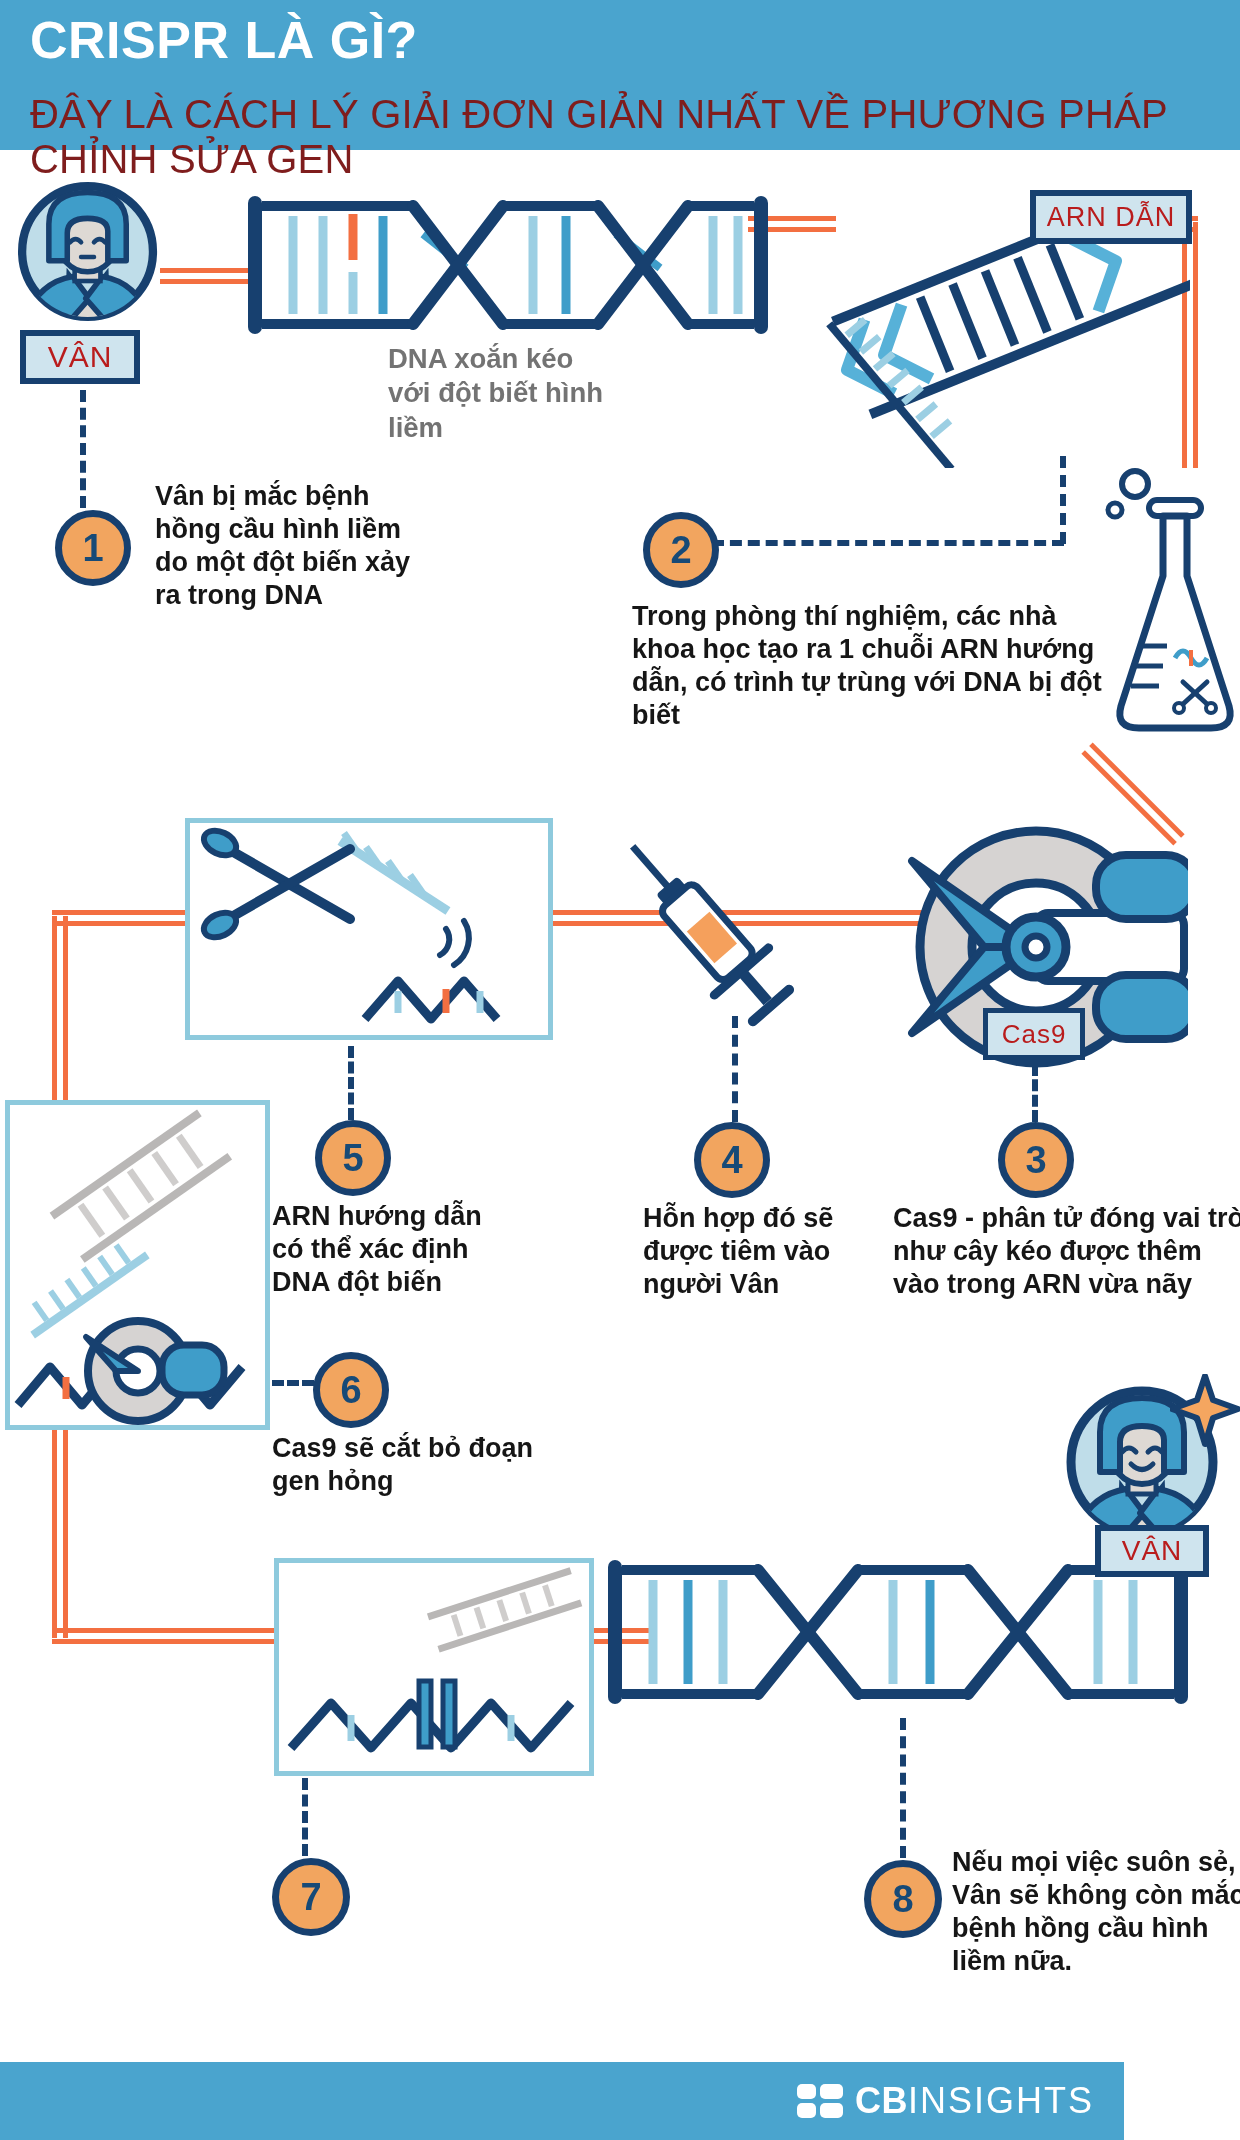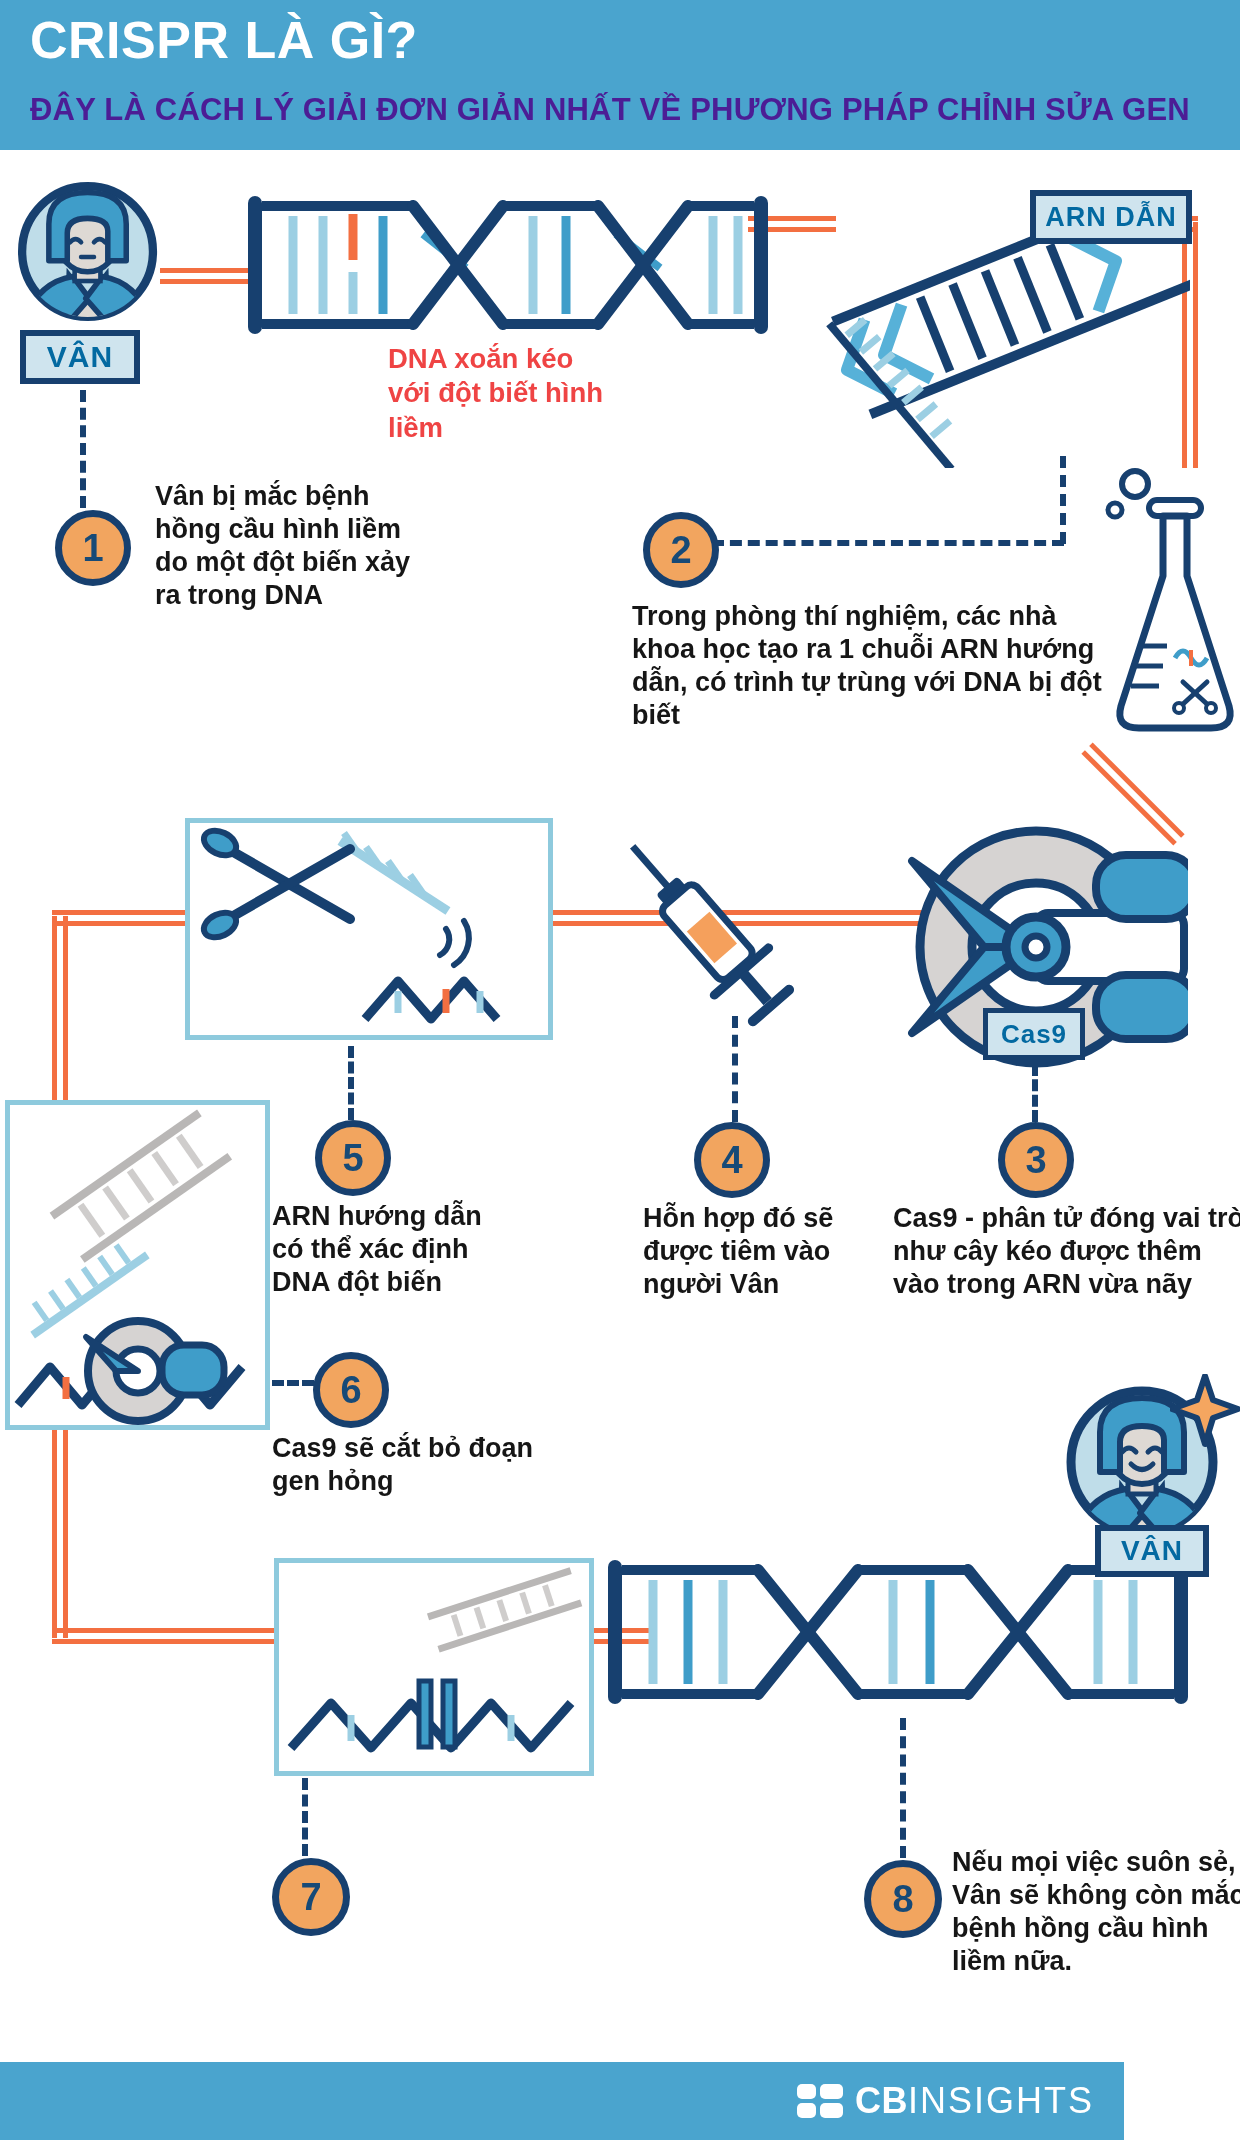--- a/index.html
+++ b/index.html
@@ -2,29 +2,29 @@
 <html><head>
 <meta charset="utf-8">
 <style>
   html,body{margin:0;padding:0;background:#fff;}
   #stage{position:relative;width:1240px;height:2140px;background:#ffffff;overflow:hidden;
          font-family:"Liberation Sans","DejaVu Sans",sans-serif;}
   .abs{position:absolute;}
   
   .band{background:#4aa4ce;}
   .title{color:#fff;font-weight:800;font-size:52px;letter-spacing:0.5px;}
-  .subtitle{color:#4c1d95;font-weight:700;font-size:31px;letter-spacing:0.2px;}
+  .subtitle{color:#7f1d1d;font-weight:400;font-size:40px;letter-spacing:0.2px;}
   
   .num{width:62px;height:62px;border-radius:50%;background:#f2a55f;border:7px solid #17406f;
        color:#174a77;font-weight:800;font-size:38px;display:flex;align-items:center;justify-content:center;}
   
   .step-text{font-size:27px;font-weight:700;color:#161616;line-height:1.22;}
-  .teal{color:#ef4444;font-size:27.5px;font-weight:800;line-height:1.25;}
-  
-  .lbl{background:#cfe4ee;border:6px solid #17406f;color:#0369a1;font-weight:700;
+  .teal{color:#737373;font-size:27.5px;font-weight:800;line-height:1.25;}
+  
+  .lbl{background:#cfe4ee;border:6px solid #17406f;color:#b91c1c;font-weight:400;
        display:flex;align-items:center;justify-content:center;letter-spacing:1px;}
   
   .dotv{width:0;border-left:6px dashed #17406f;}
   .doth{height:0;border-top:6px dashed #17406f;}
   
   .ol-h{height:6px;background:transparent;border-top:5px solid #f36f41;border-bottom:5px solid #f36f41;}
   .ol-v{width:6px;background:transparent;border-left:5px solid #f36f41;border-right:5px solid #f36f41;}
   
   .ibox{background:#fff;border:5px solid #8ecadd;}
   .footer-brand{display:flex;align-items:center;gap:12px;color:#fff;}

